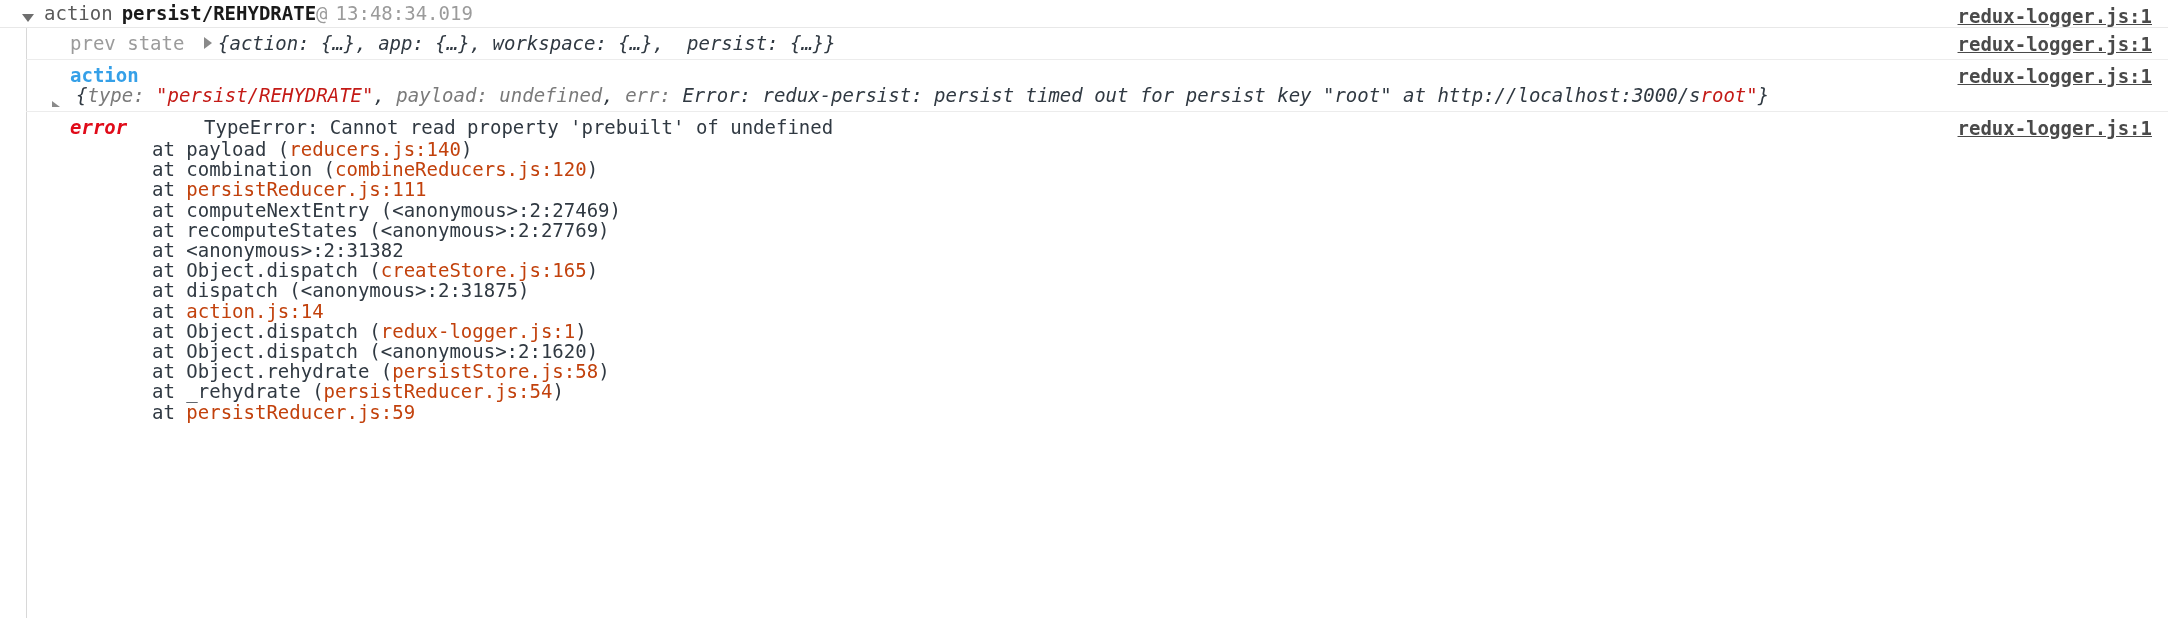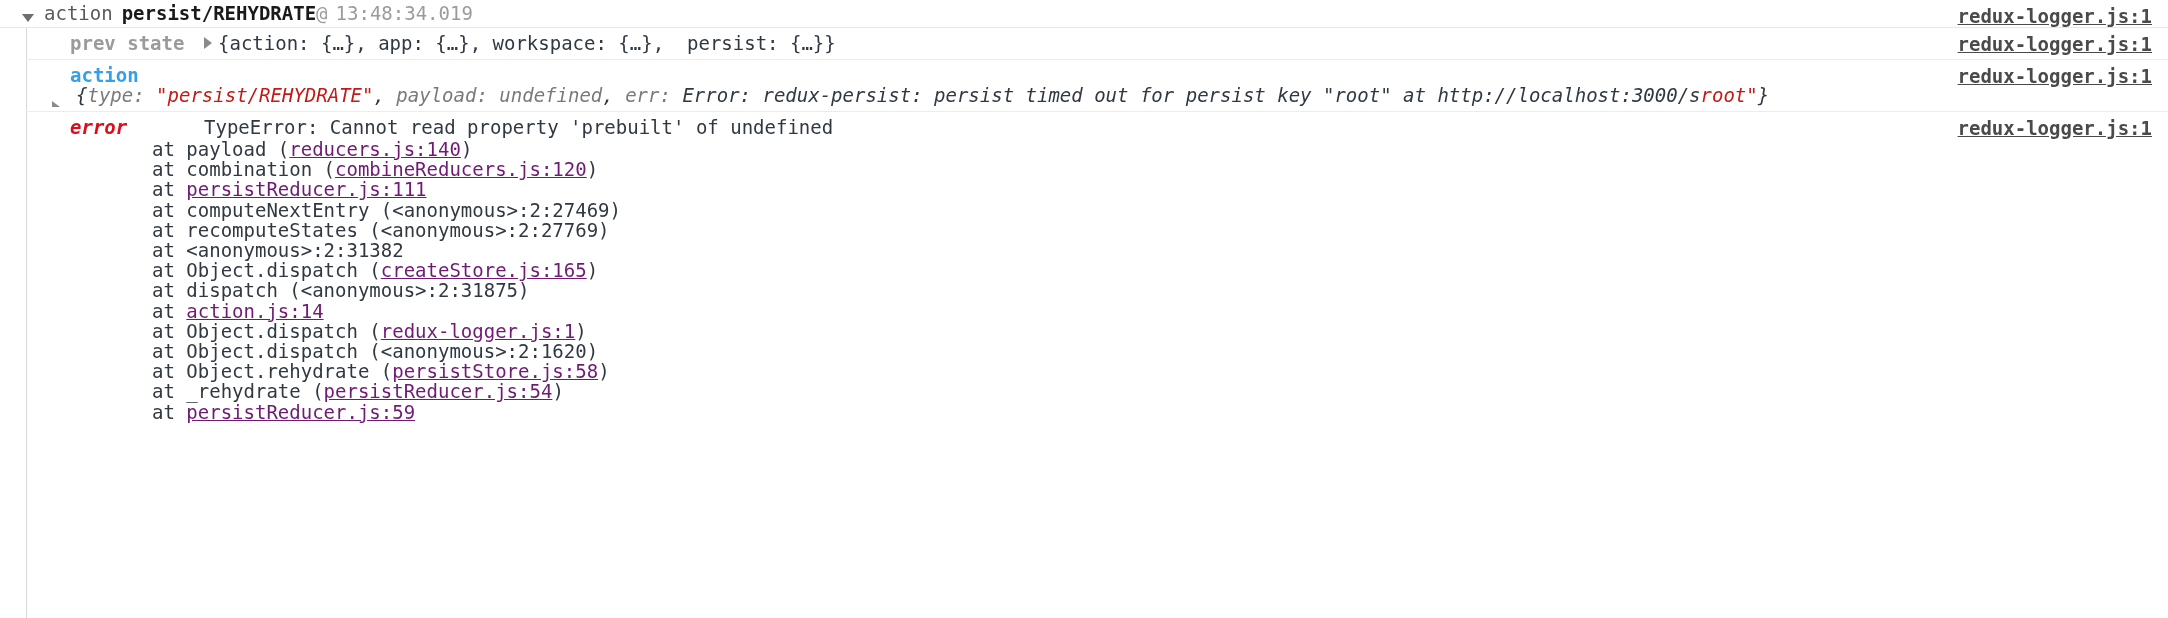--- a/index.html
+++ b/index.html
@@ -131,21 +131,20 @@
 
   .label-col {
     position: absolute;
     left: 44px;
     top: 4px;
     white-space: nowrap;
   }
   .label-prev {
     color: #9b9b9b;
     font-size: 19px;
-    font-weight: bold;
   }
   .label-action {
     color: #35a0e8;
     font-weight: bold;
     font-size: 19px;
   }
   .label-error {
     color: #e00b19;
     font-weight: bold;
     font-size: 19px;
@@ -153,20 +152,21 @@
   }
 
   
   .prev-line {
     padding-left: 178px;
     padding-right: 330px;
     white-space: nowrap;
     overflow: hidden;
   }
   .obj {
+    font-style: italic;
     color: #303942;
     font-size: 19px;
     text-align: center;
   }
 
   
   .action-entry {
     padding-top: 3px;
     padding-bottom: 4px;
   }
@@ -216,22 +216,21 @@
     padding-left: 126px;
     padding-top: 1px;
   }
   .stack-line {
     font-size: 19px;
     line-height: 20.2px;
     color: #303942;
     white-space: nowrap;
   }
   .flink {
-    color: #701a75;
-    text-decoration: underline;
+    color: #c2410c;
     cursor: pointer;
   }
 
   
   .outer-gutter {
     position: absolute;
     left: 26px;
     top: 29px;
     bottom: 0;
     width: 1px;

